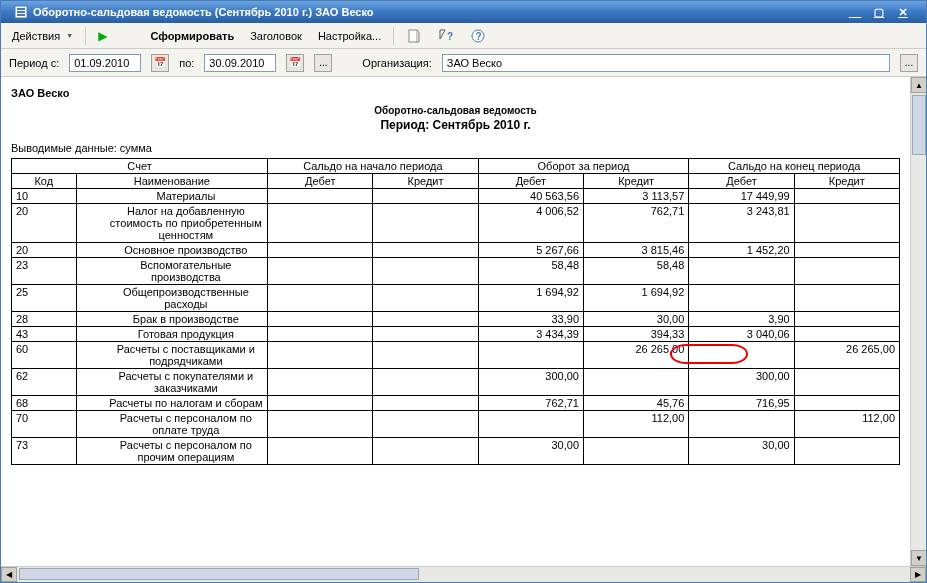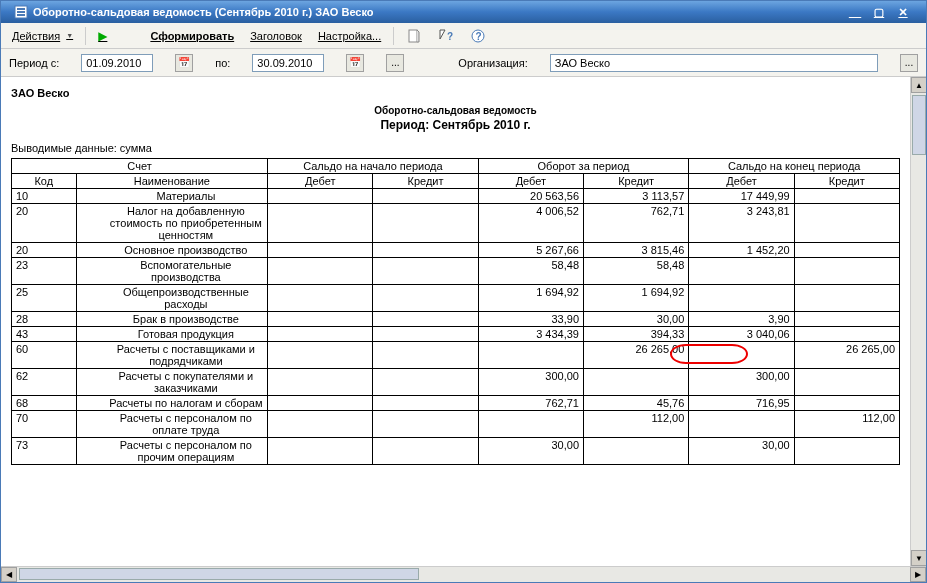--- a/index.html
+++ b/index.html
@@ -50,34 +50,34 @@
     align-items: center;
     padding: 0 4px;
     gap: 2px;
   }
   .toolbar .tb-item {
     padding: 2px 6px;
     display: flex;
     align-items: center;
     gap: 4px;
   }
-  .toolbar .tb-item.btn { border: 1px solid transparent; text-decoration: underline; }
+  .toolbar .tb-item.btn { border: 1px solid transparent; }
   .dropdown-arrow { font-size: 7px; color: #555; margin-left: 2px; }
   .play-icon { color: #0a0; font-size: 12px; }
   .bold { font-weight: bold; margin-left: 39px; }
   .tb-sep { width: 1px; height: 18px; background: #ccc; margin: 0 3px; }
   .tb-icon { width: 16px; height: 16px; display: inline-flex; align-items: center; justify-content: center; }
   .filter-bar {
     height: 28px;
     background: #f4f3ee;
     border-bottom: 1px solid #ccc;
     display: flex;
     align-items: center;
     padding: 0 8px;
-    gap: 22px;
+    gap: 10px;
   }
   .filter-bar input[type=text] {
     height: 18px;
     border: 1px solid #7f9db9;
     padding: 0 4px;
     font-family: inherit;
     font-size: 11px;
   }
   .date-input { width: 72px; }
   .org-input { flex: 1; min-width: 100px; }
@@ -264,21 +264,21 @@
             <th>Дебет</th>
             <th>Кредит</th>
           </tr>
         </thead>
         <tbody id="report-body">
             <tr>
               <td class="code">10</td>
               <td class="name">Материалы</td>
               <td class="num"></td>
               <td class="num"></td>
-              <td class="num">20 563,56</td>
+              <td class="num">40 563,56</td>
               <td class="num">3 113,57</td>
               <td class="num">17 449,99</td>
               <td class="num"></td>
             </tr>
             <tr>
               <td class="code">20</td>
               <td class="name">Налог на добавленную стоимость по приобретенным ценностям</td>
               <td class="num"></td>
               <td class="num"></td>
               <td class="num">4 006,52</td>

